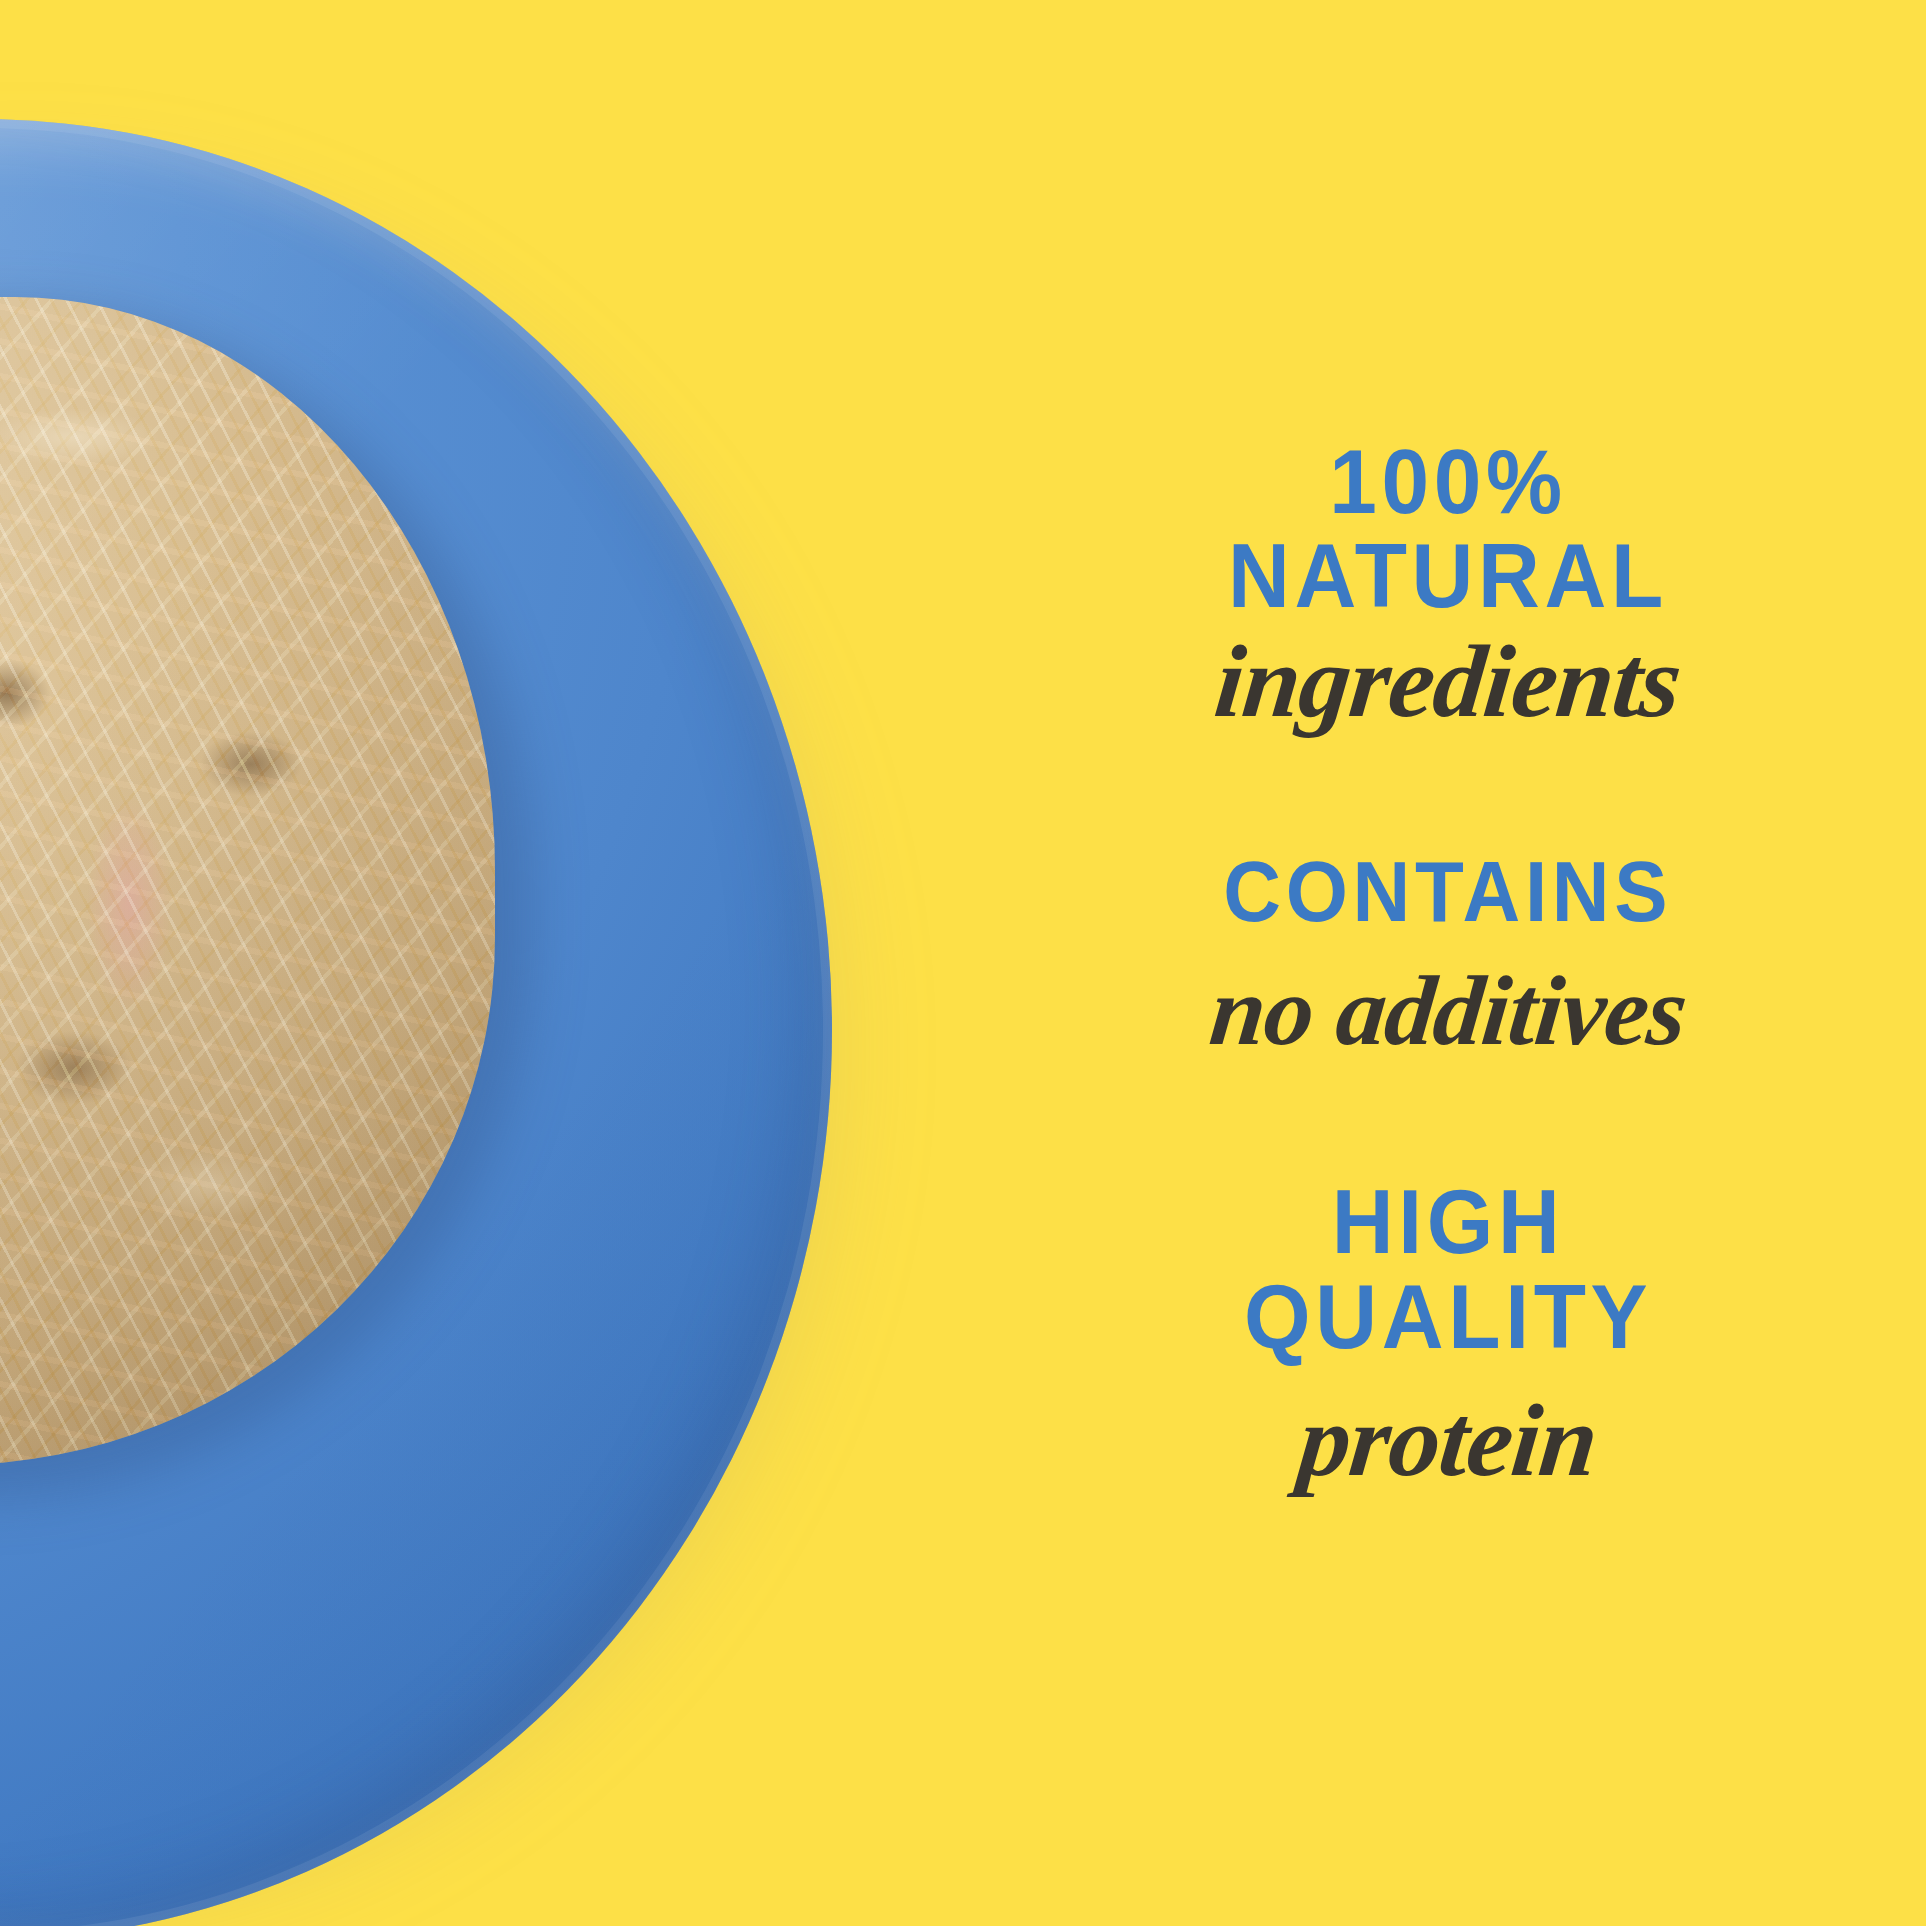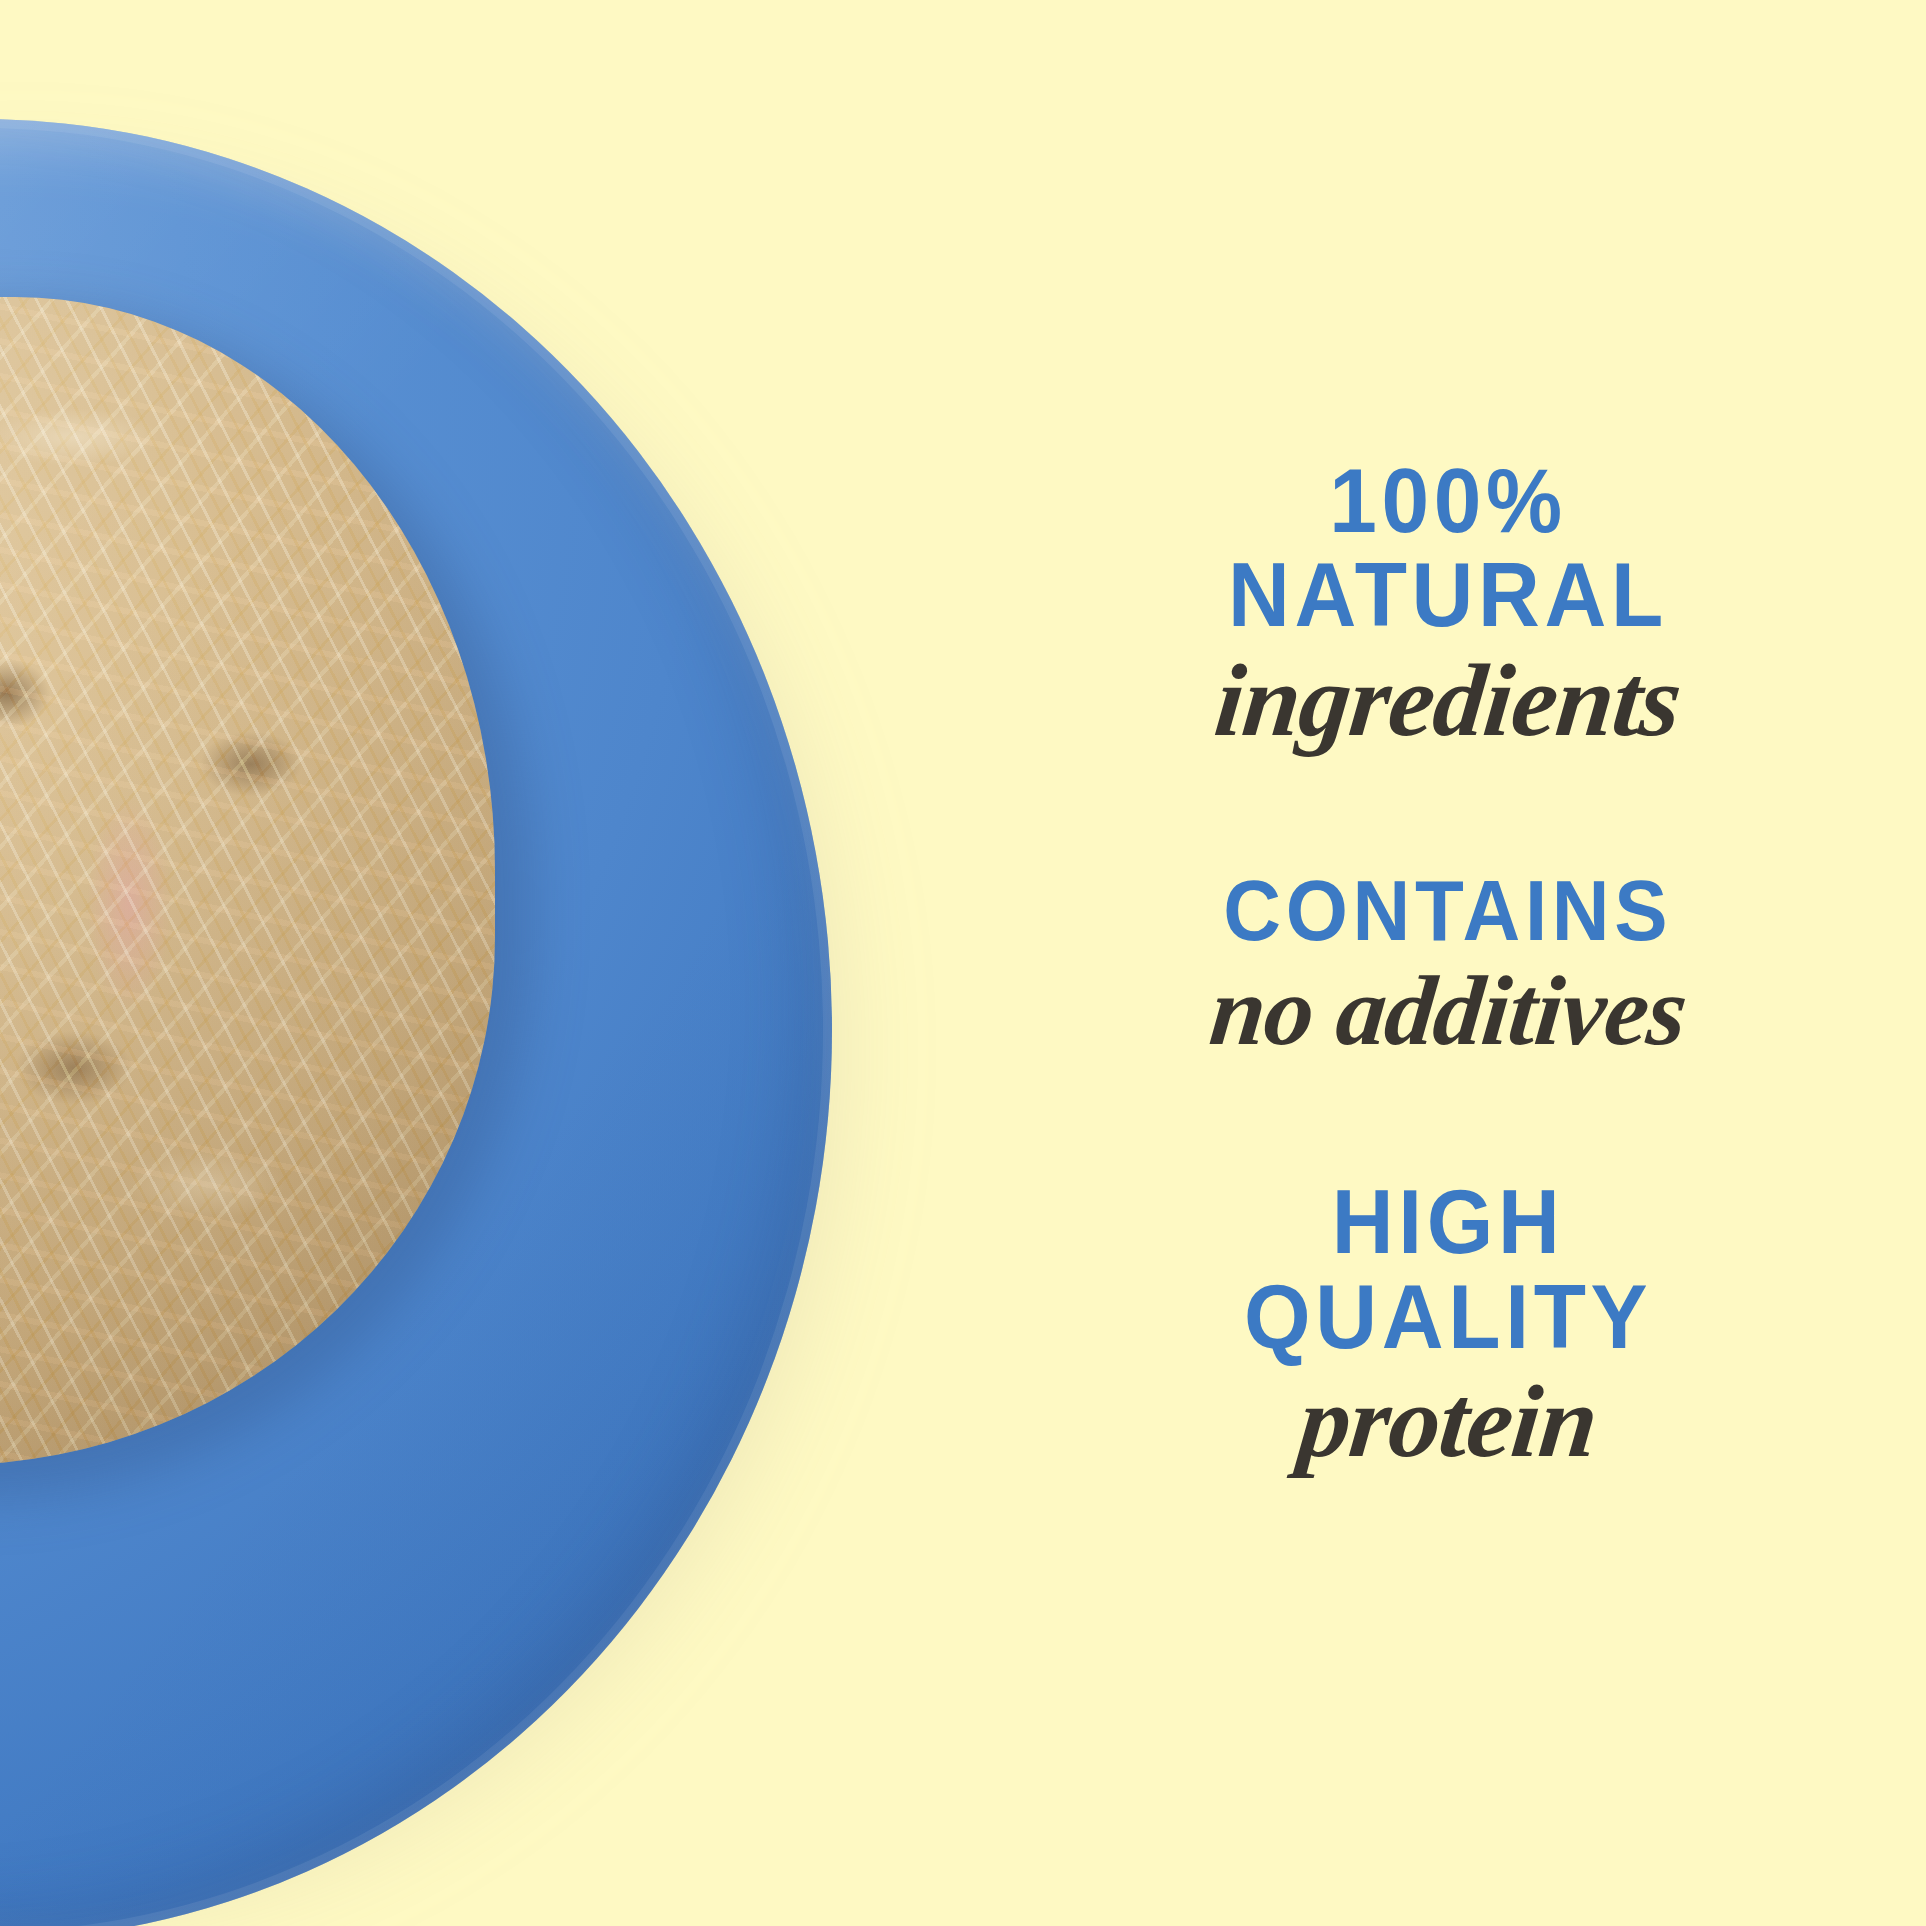--- a/index.html
+++ b/index.html
@@ -163,21 +163,21 @@
     left:970px;top:0;
     width:956px;height:1927px;
     display:flex;flex-direction:column;
     align-items:center;justify-content:center;
   }
   .claim{
     width:100%;
     text-align:center;
     display:flex;flex-direction:column;align-items:center;
   }
-  .claim + .claim{margin-top:115px;}
+  .claim + .claim{margin-top:115px;gap:19px;}
 
   .kicker{
     color:#3C7AC4;
     font-weight:700;
     font-size:91px;
     line-height:1.04;
     letter-spacing:5px;
     text-transform:uppercase;
     font-stretch:condensed;
     font-family:"Liberation Sans Narrow","Liberation Sans",sans-serif;
@@ -195,21 +195,21 @@
     margin-top:6px;
     transform:skewX(-6deg);
   }
   .block2 .kicker{font-size:85px;}
   .block2 .script{font-size:99px;}
   .block3 .script{font-size:103px;}
 </style>
 </head>
 <body style="background: rgb(248, 243, 231);">
 
-<div id="stage" style="background: #fef9c3;">
+<div id="stage" style="background: #fde047;">
 
   <div id="photo">
     <div class="plate-shadow"></div>
     <div class="plate"></div>
     <div class="plate-rim"></div>
     <div class="plate-sheen"></div>
 
     <div id="food-wrap">
       <div class="food-shadow"></div>
       <div class="food-edge"></div>

